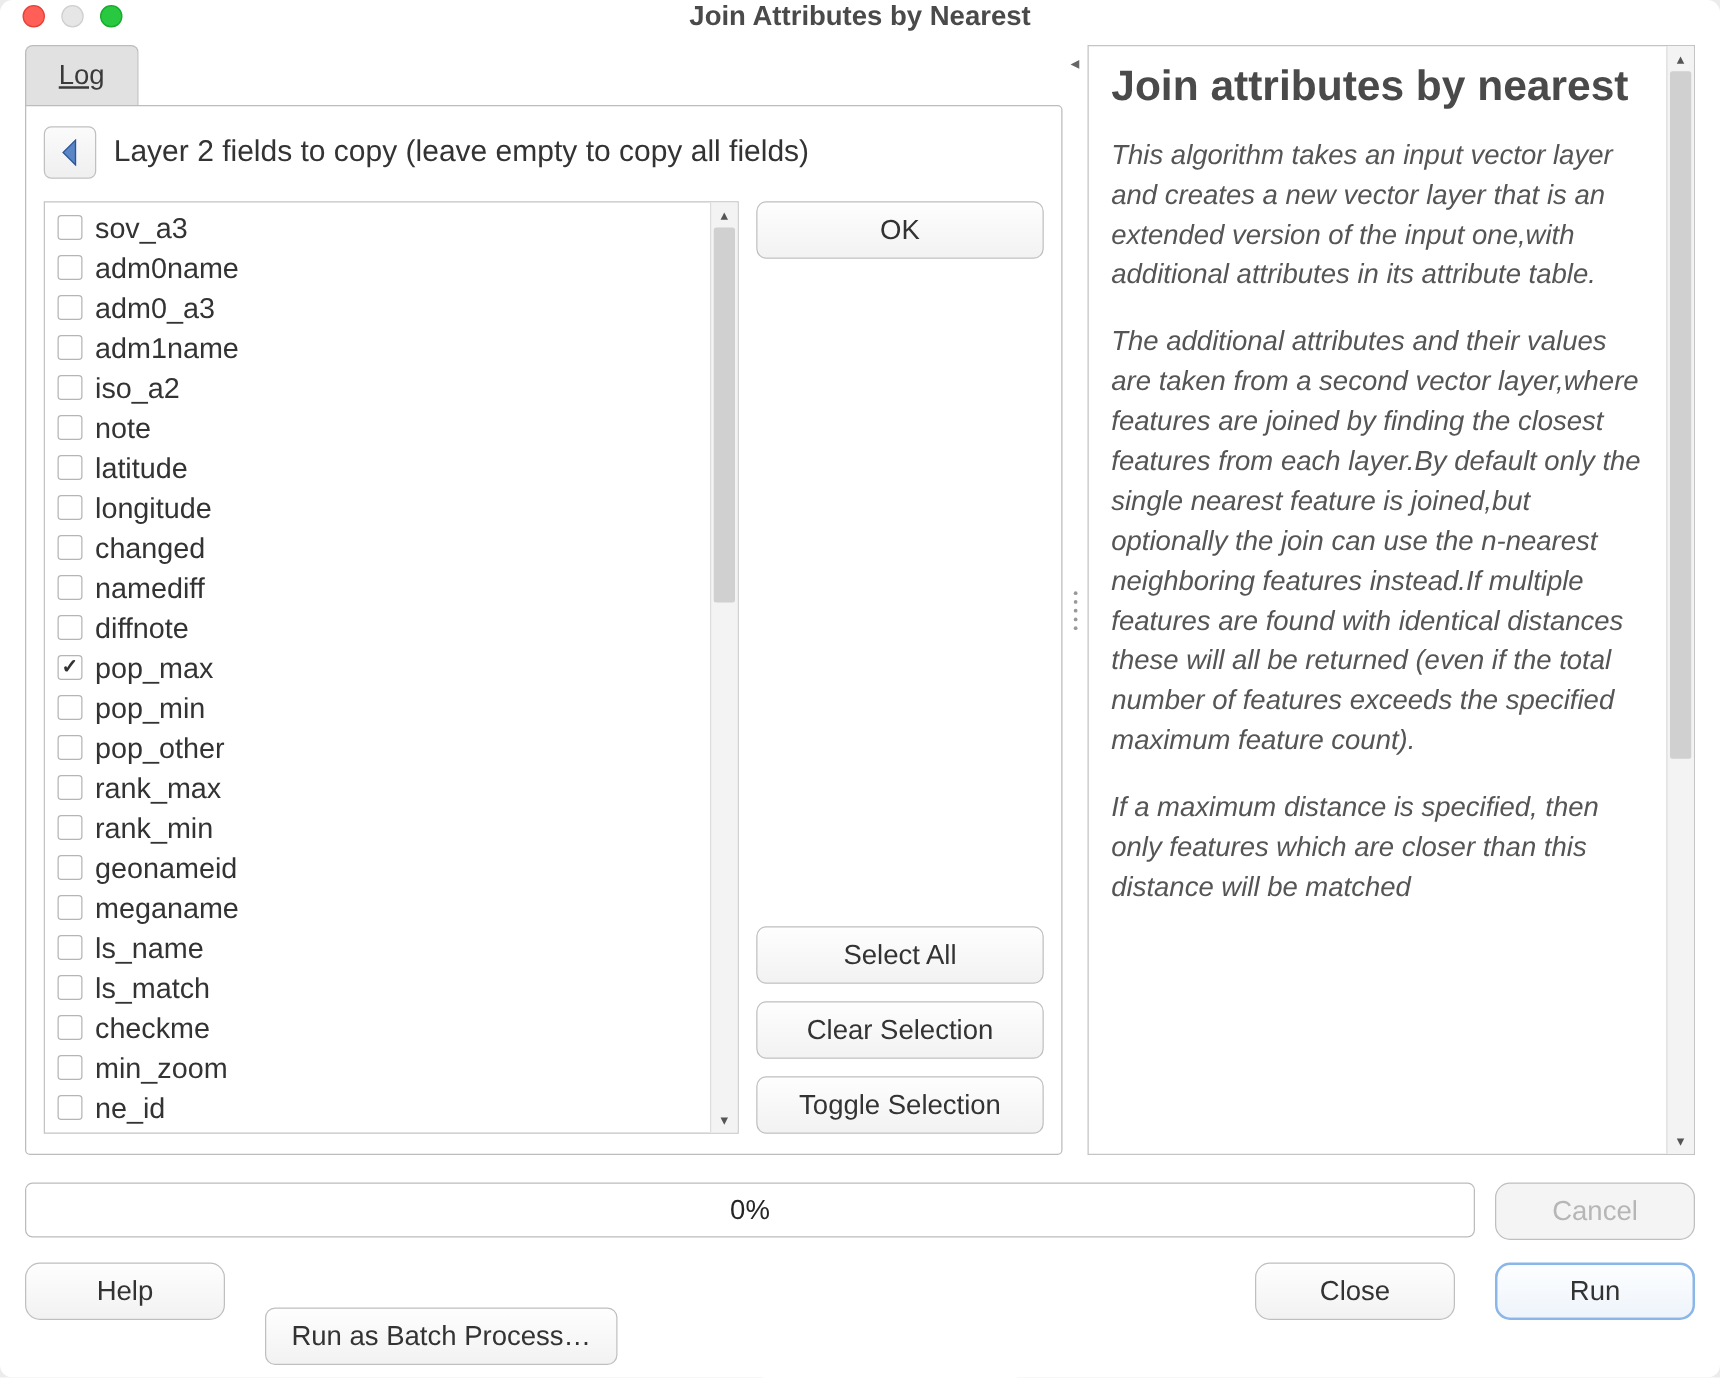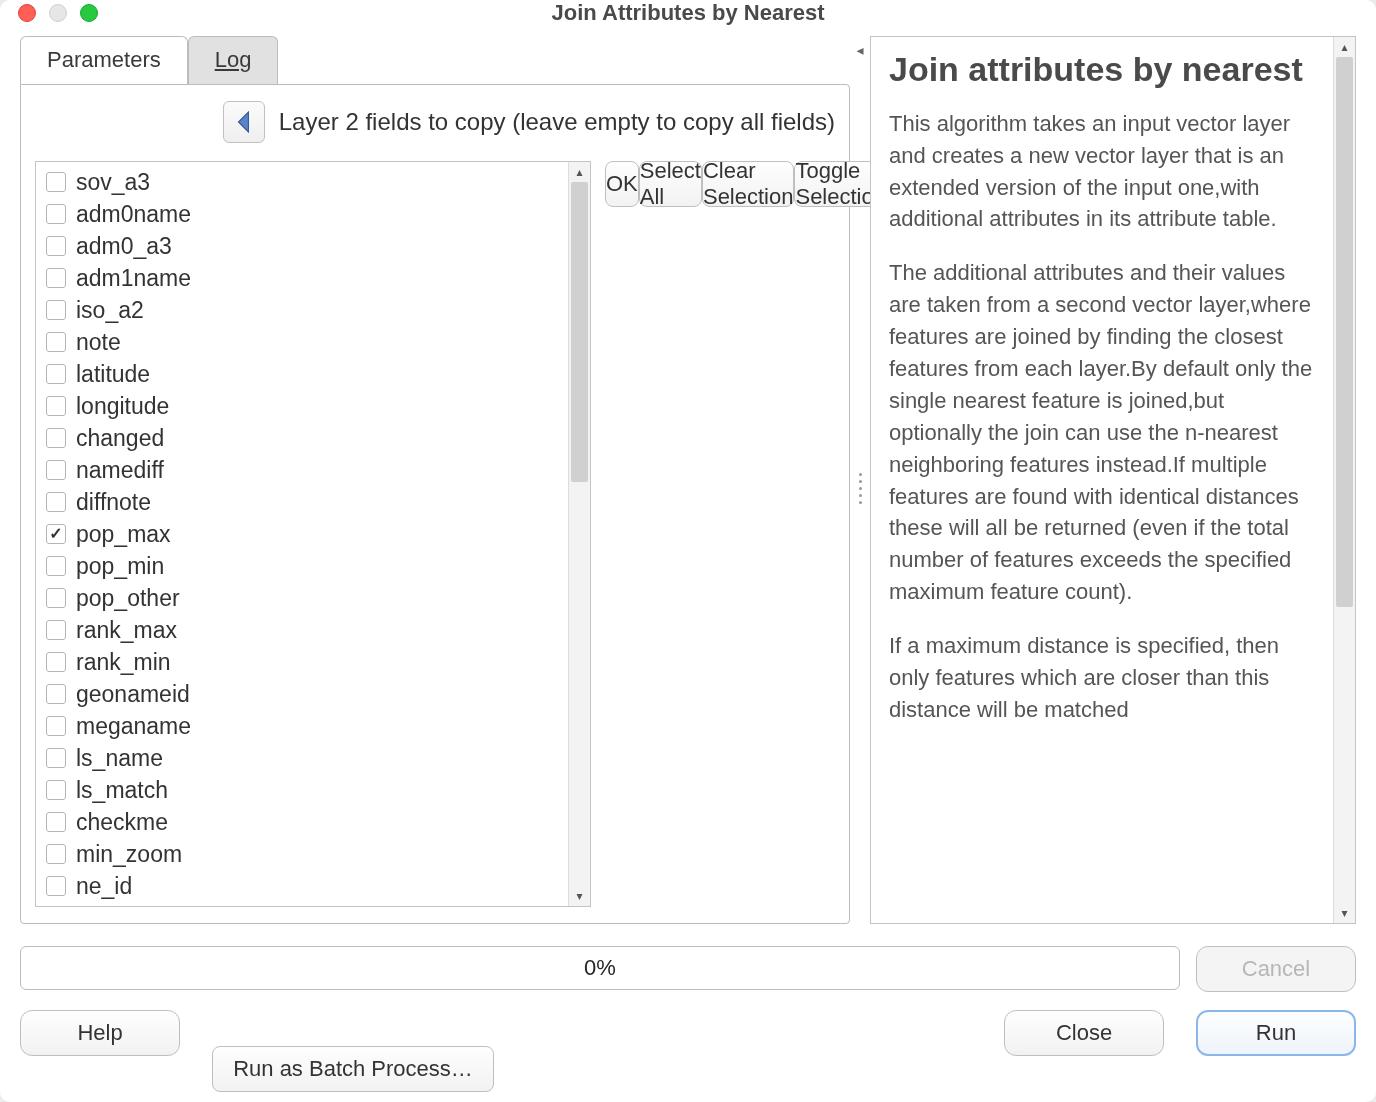--- a/index.html
+++ b/index.html
@@ -83,21 +83,20 @@
   border-radius: 0 4px 4px 4px;
   padding: 16px 14px;
   display: flex;
   flex-direction: column;
 }
 .param-header {
   display: flex;
   align-items: center;
   gap: 14px;
   margin-bottom: 18px;
-  justify-content: flex-end;
 }
 .back-btn {
   width: 42px;
   height: 42px;
   border: 1px solid #c0c0c0;
   border-radius: 6px;
   background: linear-gradient(#fbfbfb,#efefef);
   display: flex;
   align-items: center;
   justify-content: center;
@@ -175,21 +174,22 @@
   top: 20px;
   left: 2px;
   right: 2px;
   height: 300px;
   background: #d0d0d0;
   border-radius: 2px;
 }
 .side-buttons {
   width: 230px;
   display: flex;
-  flex-direction: row;
+  flex-direction: column;
+  gap: 14px;
 }
 .side-buttons .spacer { flex: 1; }
 .btn {
   height: 46px;
   border: 1px solid #bfbfbf;
   border-radius: 8px;
   background: linear-gradient(#fefefe,#f2f2f2);
   font-size: 22px;
   color: #333;
   cursor: pointer;
@@ -234,20 +234,21 @@
   font-weight: 700;
   color: #4a4a4a;
   margin-bottom: 18px;
   line-height: 1.2;
 }
 .help-content p {
   font-size: 22px;
   line-height: 1.45;
   margin-bottom: 22px;
   color: #555;
+  font-style: italic;
 }
 .right-scrollbar {
   width: 22px;
   background: #f3f3f3;
   border-left: 1px solid #ddd;
   position: relative;
 }
 .right-scrollbar .arrow {
   position: absolute;
   width: 100%;
@@ -314,21 +315,20 @@
       <div class="light yellow"></div>
       <div class="light green"></div>
     </div>
     <div class="titlebar-title">Join Attributes by Nearest</div>
   </div>
 
   <div class="main-content">
 
     <div class="left-pane">
       <div class="tabs">
-        <div class="tab active">Parameters</div>
         <div class="tab">Log</div>
       </div>
       <div class="tab-body">
         <div class="param-header">
           <div class="back-btn">
             <svg viewBox="0 0 16 20">
               <path d="M12 1 L3 10 L12 19 Z" fill="#5a86c7" stroke="#2a5598" stroke-width="1"></path>
             </svg>
           </div>
           <div class="param-title">Layer 2 fields to copy (leave empty to copy all fields)</div>

